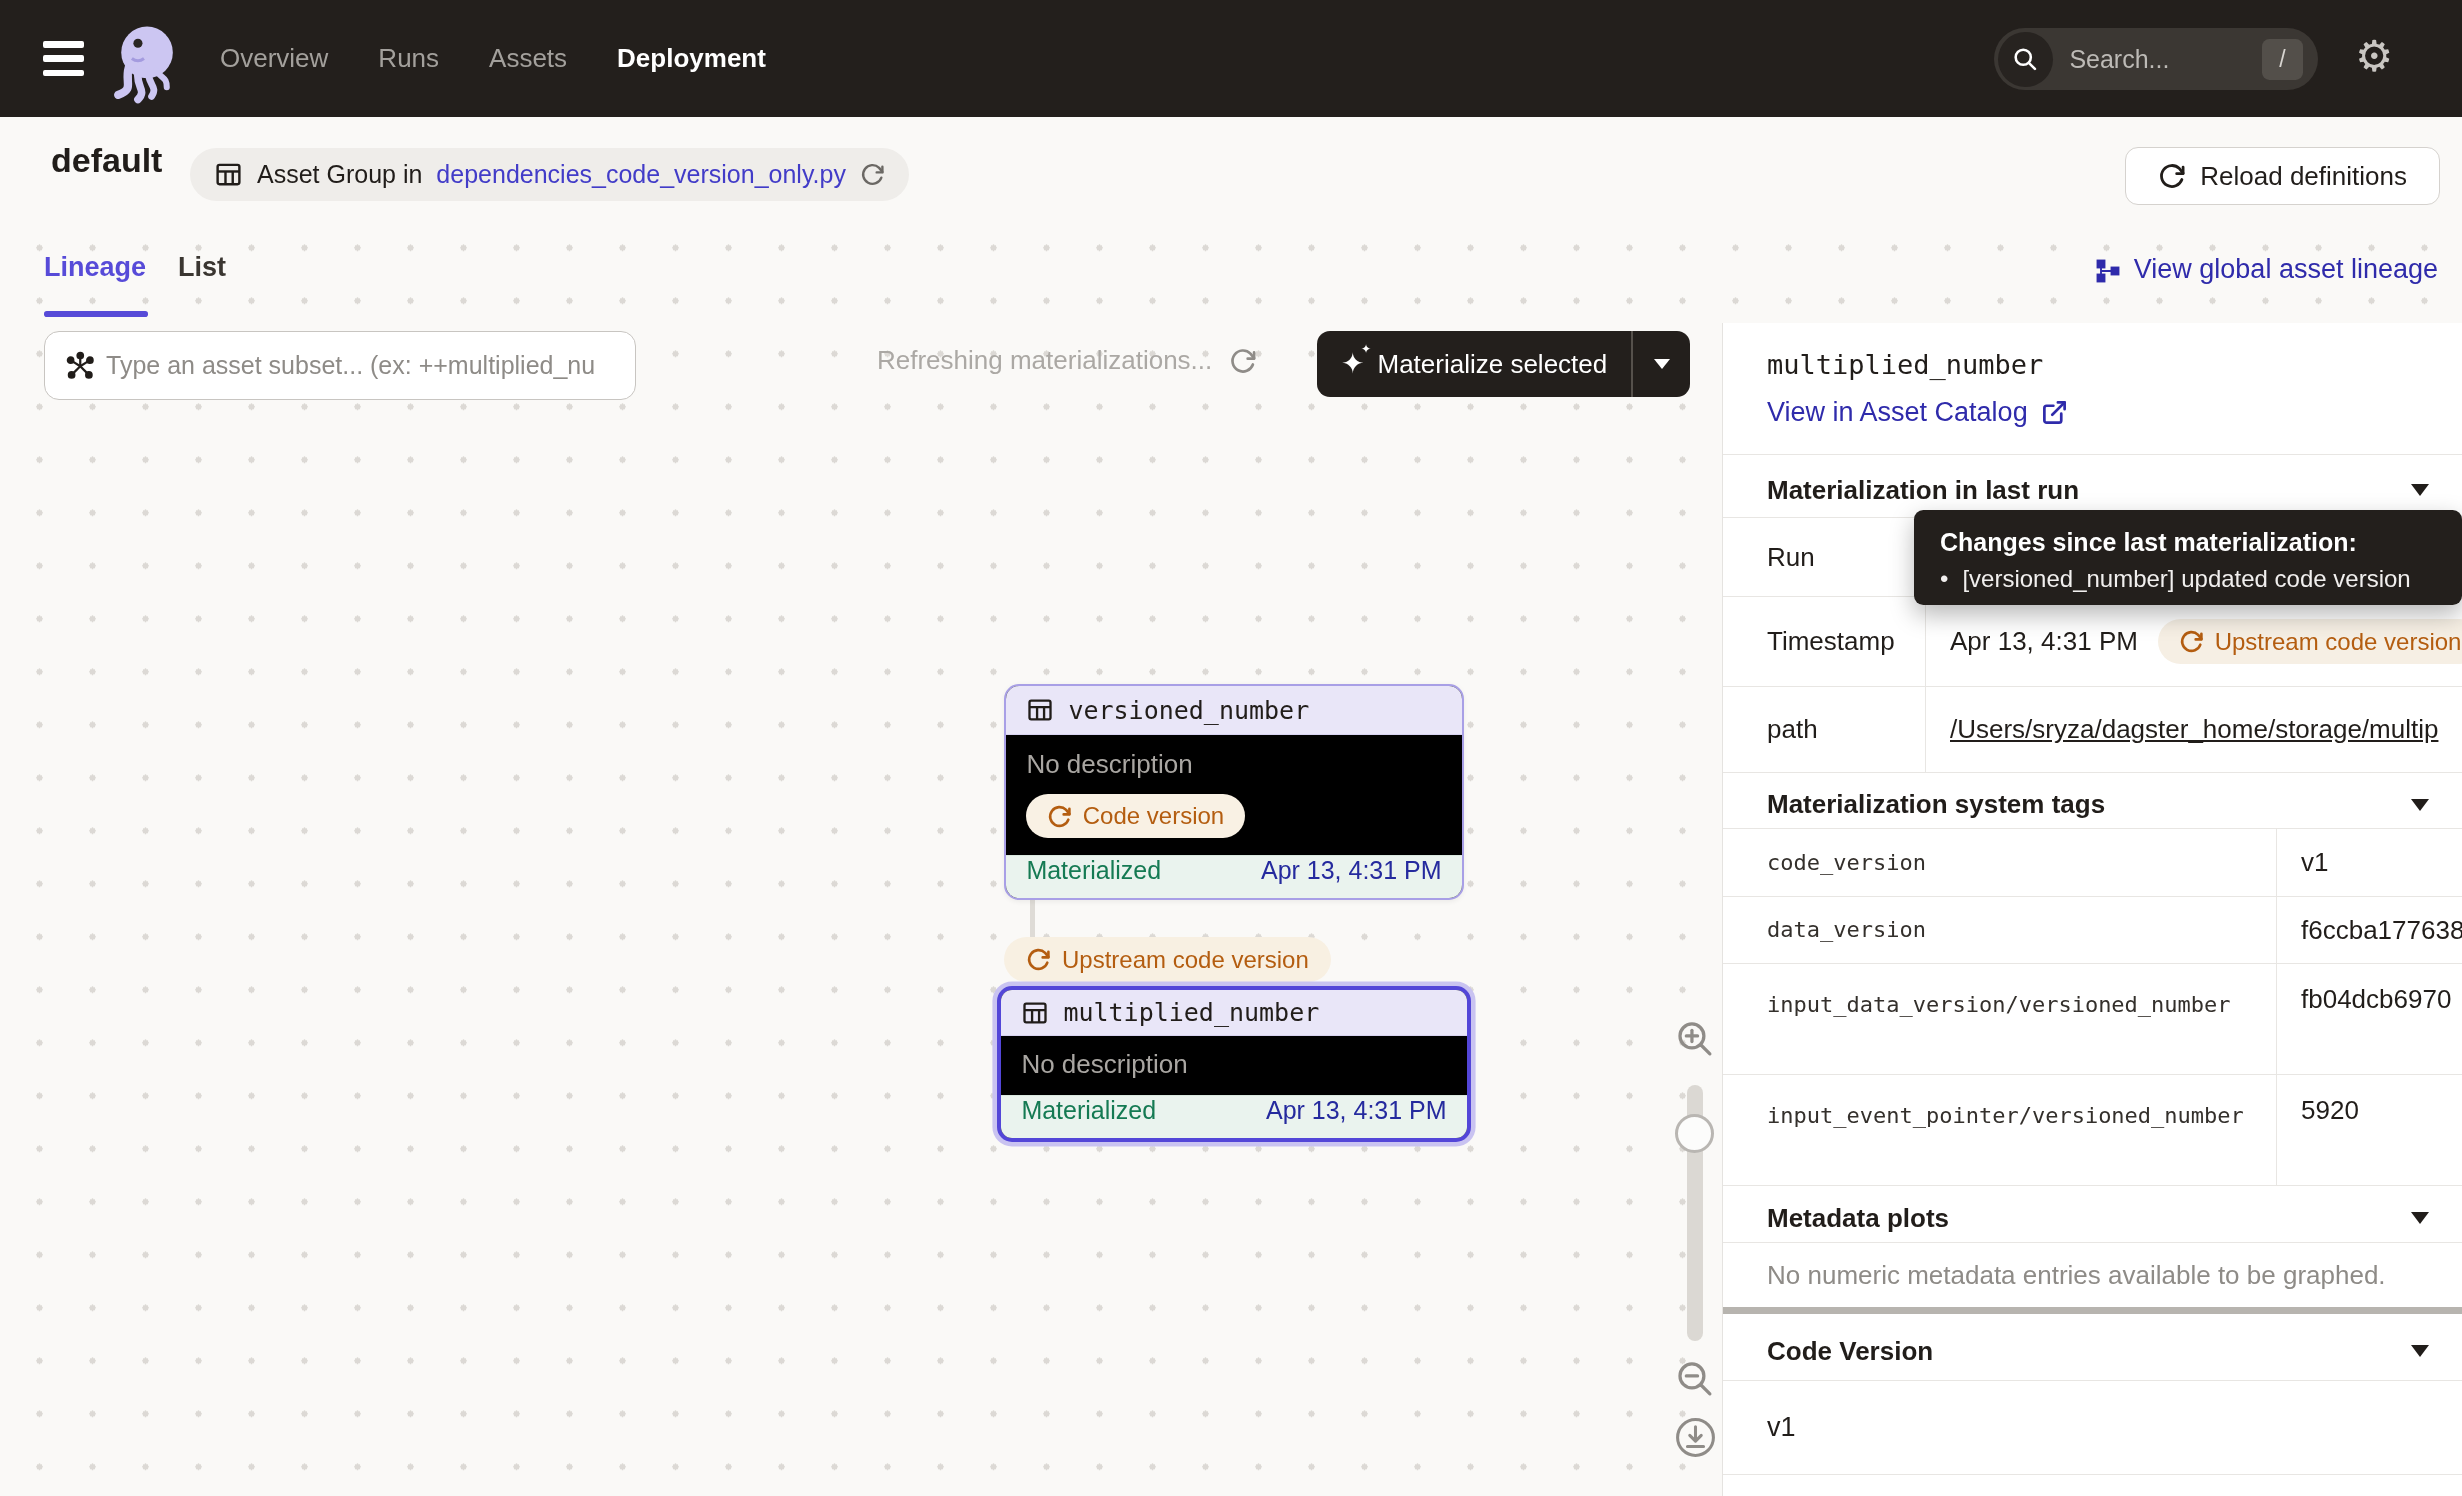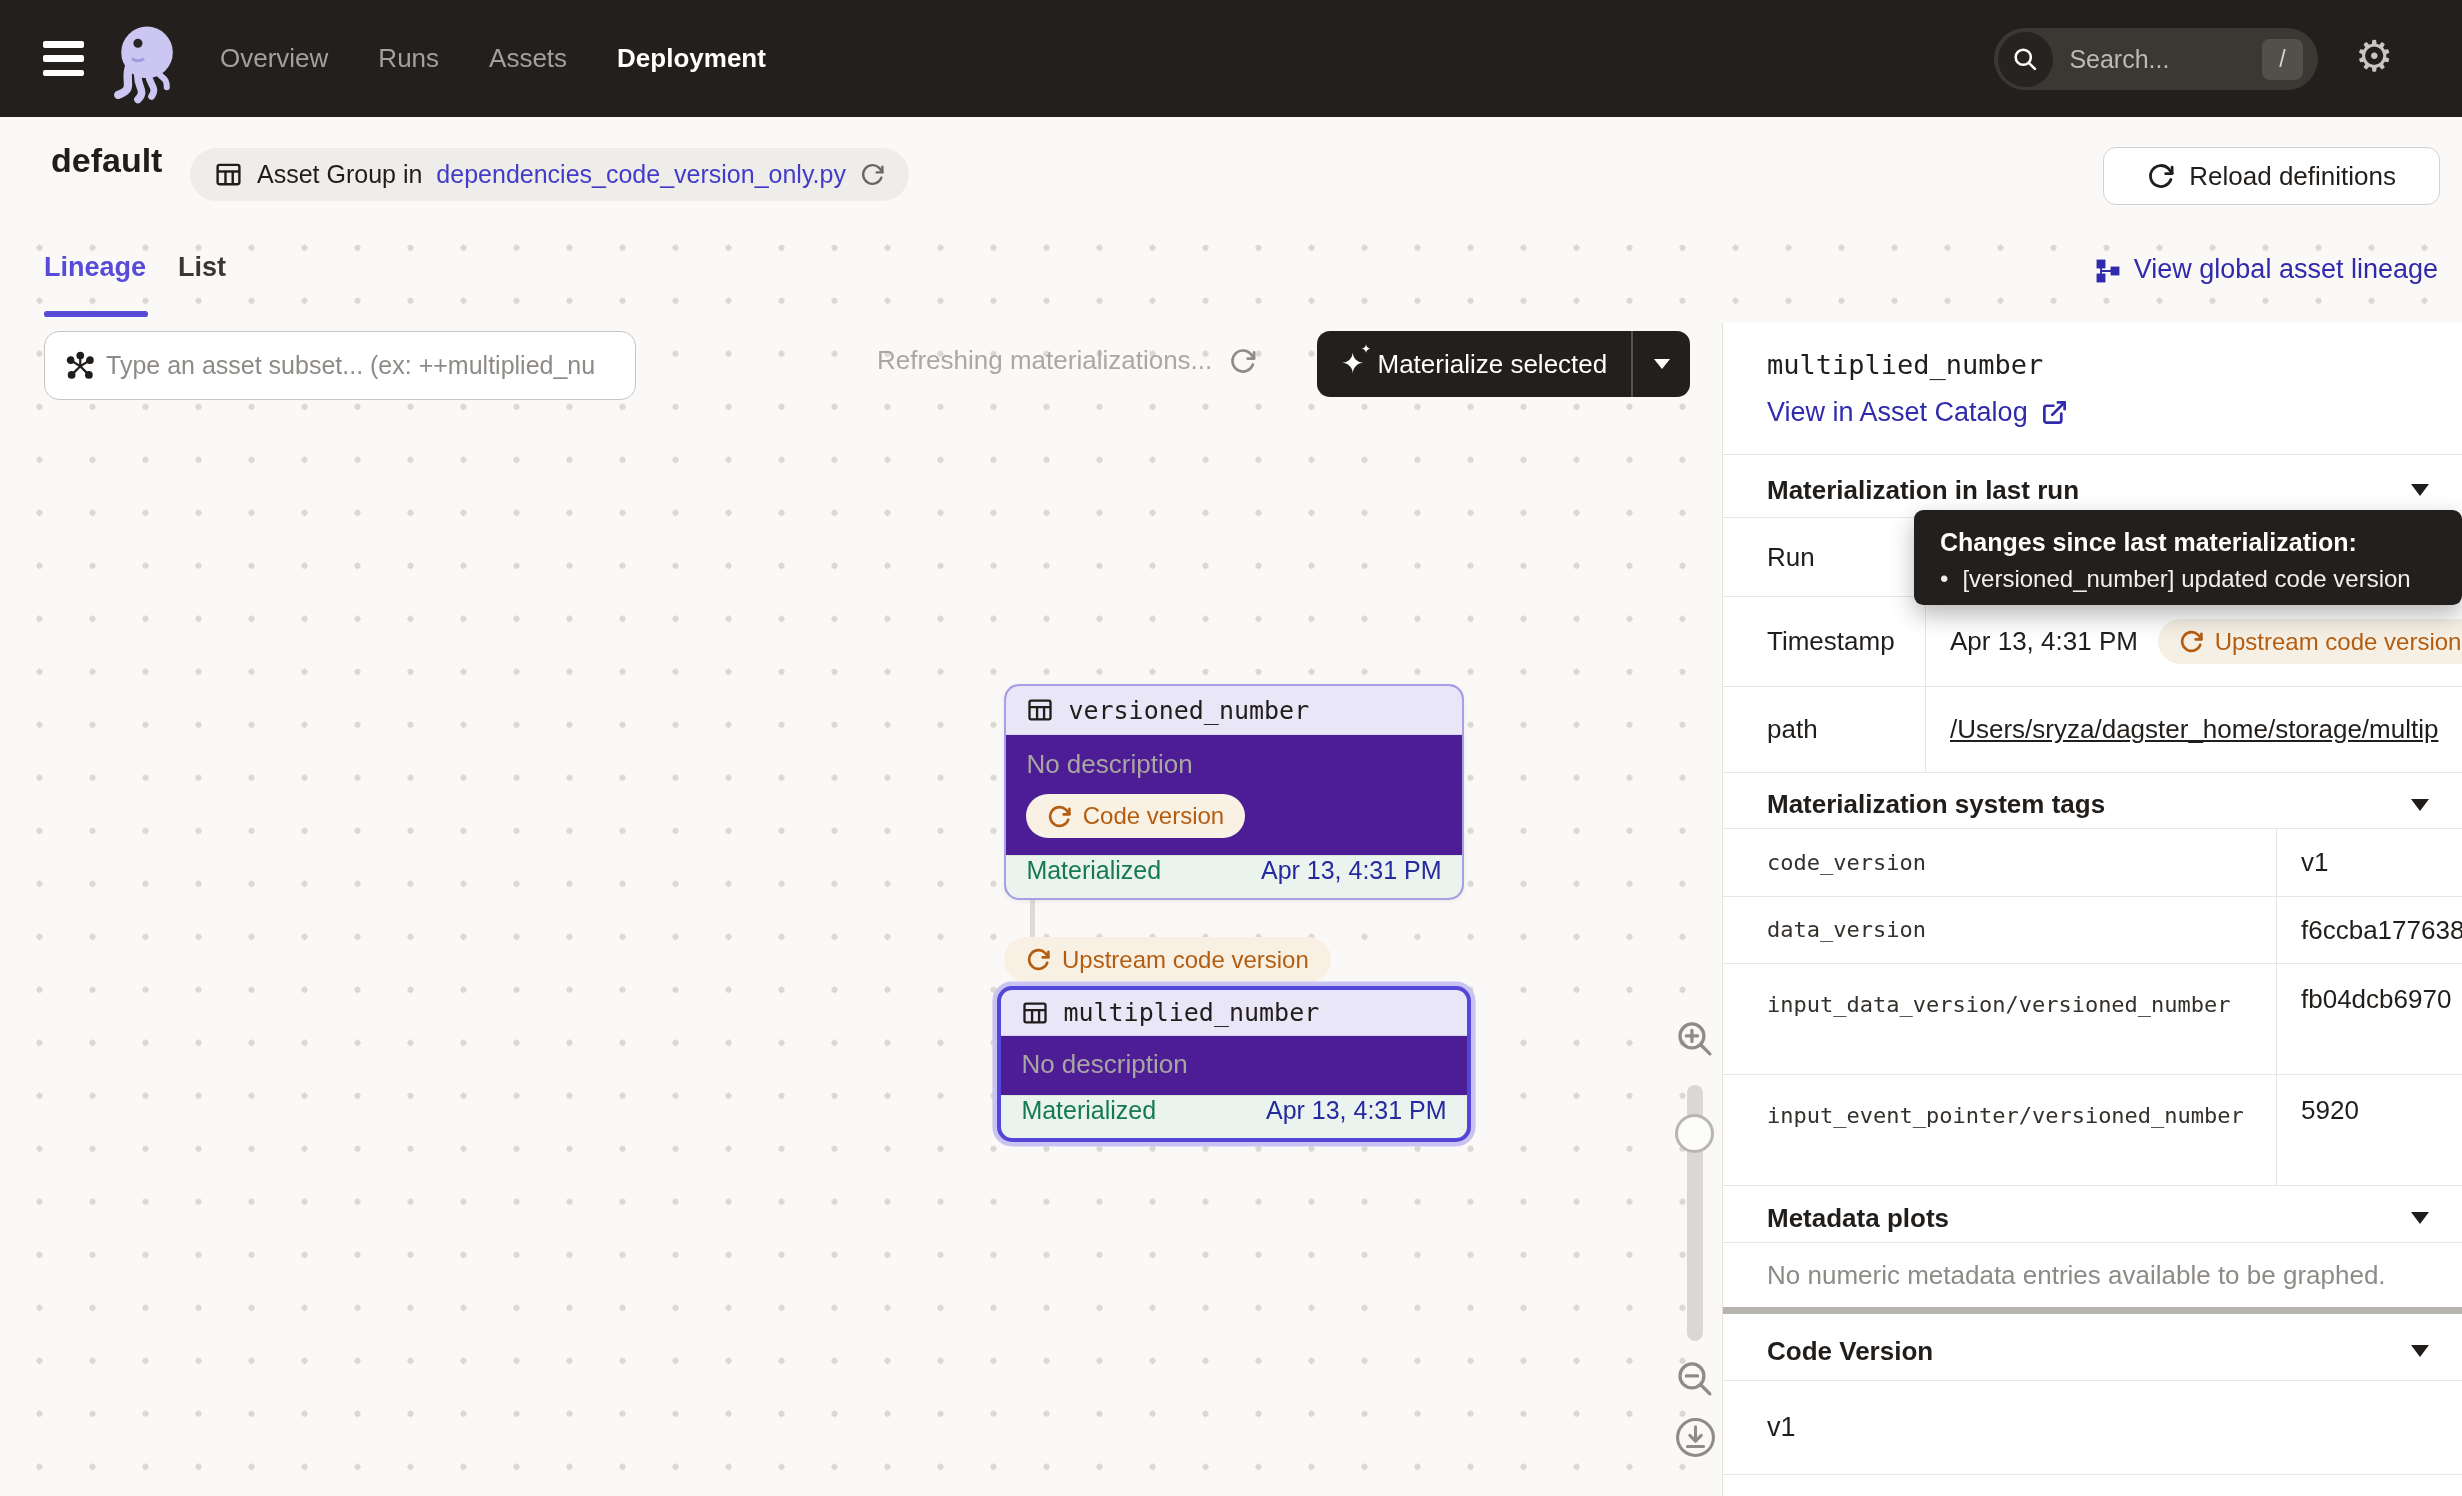--- a/index.html
+++ b/index.html
@@ -25,21 +25,21 @@
   .page { position:absolute; top:117px; left:0; width:2462px; height:1379px; }
   .dots { position:absolute; top:95px; left:0; right:0; bottom:0;
           background-image: radial-gradient(circle, #dcd9d5 3px, transparent 3.2px);
           background-size: 53px 53px; background-position: 13px 9.3px; }
 
   .page-title { position:absolute; left:51px; top:24px; font-size:34px; font-weight:bold; color:#211d1a; }
   .group-pill { position:absolute; left:190px; top:30.5px; height:53px; border-radius:27px; background:#efedea;
                 display:flex; align-items:center; gap:14px; padding:0 24px; font-size:25px; }
   .group-pill .file-link { color:#423cc8; cursor:pointer; }
   .reload-defs { position:absolute; right:22px; top:30px; height:58px; border-radius:13px; border:1.9px solid #d5d2ce; background:#fff;
-                 display:flex; align-items:center; gap:14px; padding:0 43px; font-size:26px; cursor:pointer; }
+                 display:flex; align-items:center; gap:14px; padding:0 32px; font-size:26px; cursor:pointer; }
 
   .tab { position:absolute; top:135px; font-size:27px; font-weight:bold; cursor:pointer; }
   .tab-lineage { left:44px; color:#574bd8; }
   .tab-list { left:178px; color:#3a3631; }
   .tab-underline { position:absolute; left:44px; top:194px; width:104px; height:5.6px; background:#574bd8; border-radius:2.8px; }
   .global-lineage { position:absolute; right:24px; top:137px; display:flex; align-items:flex-end; gap:12px; color:#2f2bab; font-size:27px; cursor:pointer; }
 
   
   .subset-input { position:absolute; left:44px; top:214px; width:592px; height:69px; border-radius:15px; border:1.9px solid #c8c5c1; background:#fff; }
   .subset-input .ico { position:absolute; left:20.4px; top:19.4px; }
@@ -50,21 +50,21 @@
   .materialize .main { display:flex; align-items:center; gap:13px; padding:0 24px; font-size:26px; }
   .materialize .sep { width:1.9px; background:#56514c; }
   .materialize .dd { width:57px; display:flex; align-items:center; justify-content:center; }
   .sparkle { position:relative; font-size:28px; line-height:1; font-family:"DejaVu Sans",sans-serif; }
   .sparkle i { position:absolute; top:-7.4px; right:-6.5px; font-size:12px; font-style:normal; }
   .caret { width:0; height:0; border-left:9.3px solid transparent; border-right:9.3px solid transparent; border-top:12px solid #211d1a; }
   .caret.white { border-top-color:#fff; border-left-width:8.3px; border-right-width:8.3px; border-top-width:10.2px; }
 
   
   .edge { position:absolute; left:1030px; top:761px; width:4.6px; height:118px; background:#dedbd6; }
-  .node { position:absolute; background:#4c1d95; border-radius:15px; overflow:hidden; box-shadow:0 1.9px 5.6px rgba(0,0,0,.06); }
+  .node { position:absolute; background:#000000; border-radius:15px; overflow:hidden; box-shadow:0 1.9px 5.6px rgba(0,0,0,.06); }
   .node-1 { left:1004px; top:567px; width:460px; border:2.8px solid #a89fe6; }
   .node-2 { left:997px; top:869px; width:474px; border:4.6px solid #5346d8; box-shadow:0 0 0 4.6px #c9c3f1; }
   .node-head { height:49px; background:#e9e6f8; border-bottom:0.9px solid #d8d3f0; display:flex; align-items:center; gap:14px; padding:0 20.4px;
                font-family:"DejaVu Sans Mono", monospace; font-size:25px; color:#211d1a; }
   .node-body { padding:14px 20.4px 16.7px; }
   .node-desc { font-size:26px; color:#a9a6a2; }
   .ver-pill { display:inline-flex; align-items:center; gap:11px; height:44px; border-radius:22px; background:#f9f1e4; padding:0 20.4px;
               color:#b45d10; font-size:24px; margin-top:14px; }
   .node-foot { height:43px; background:#eaf3ee; border-top:0.9px solid #d9e8df; display:flex; align-items:flex-start; justify-content:space-between; padding:0 20.4px; font-size:25px; }
   .node-foot .status { color:#157a53; }

